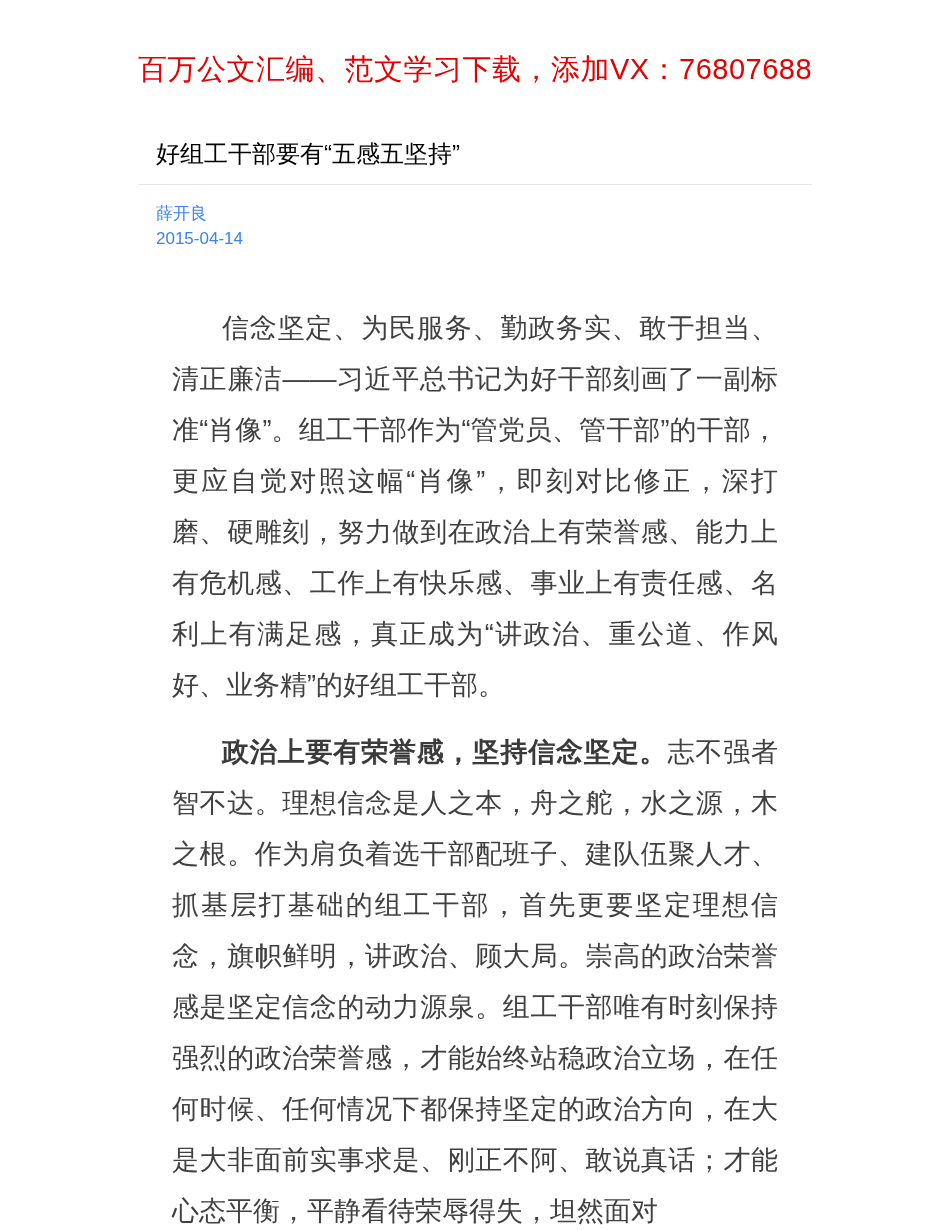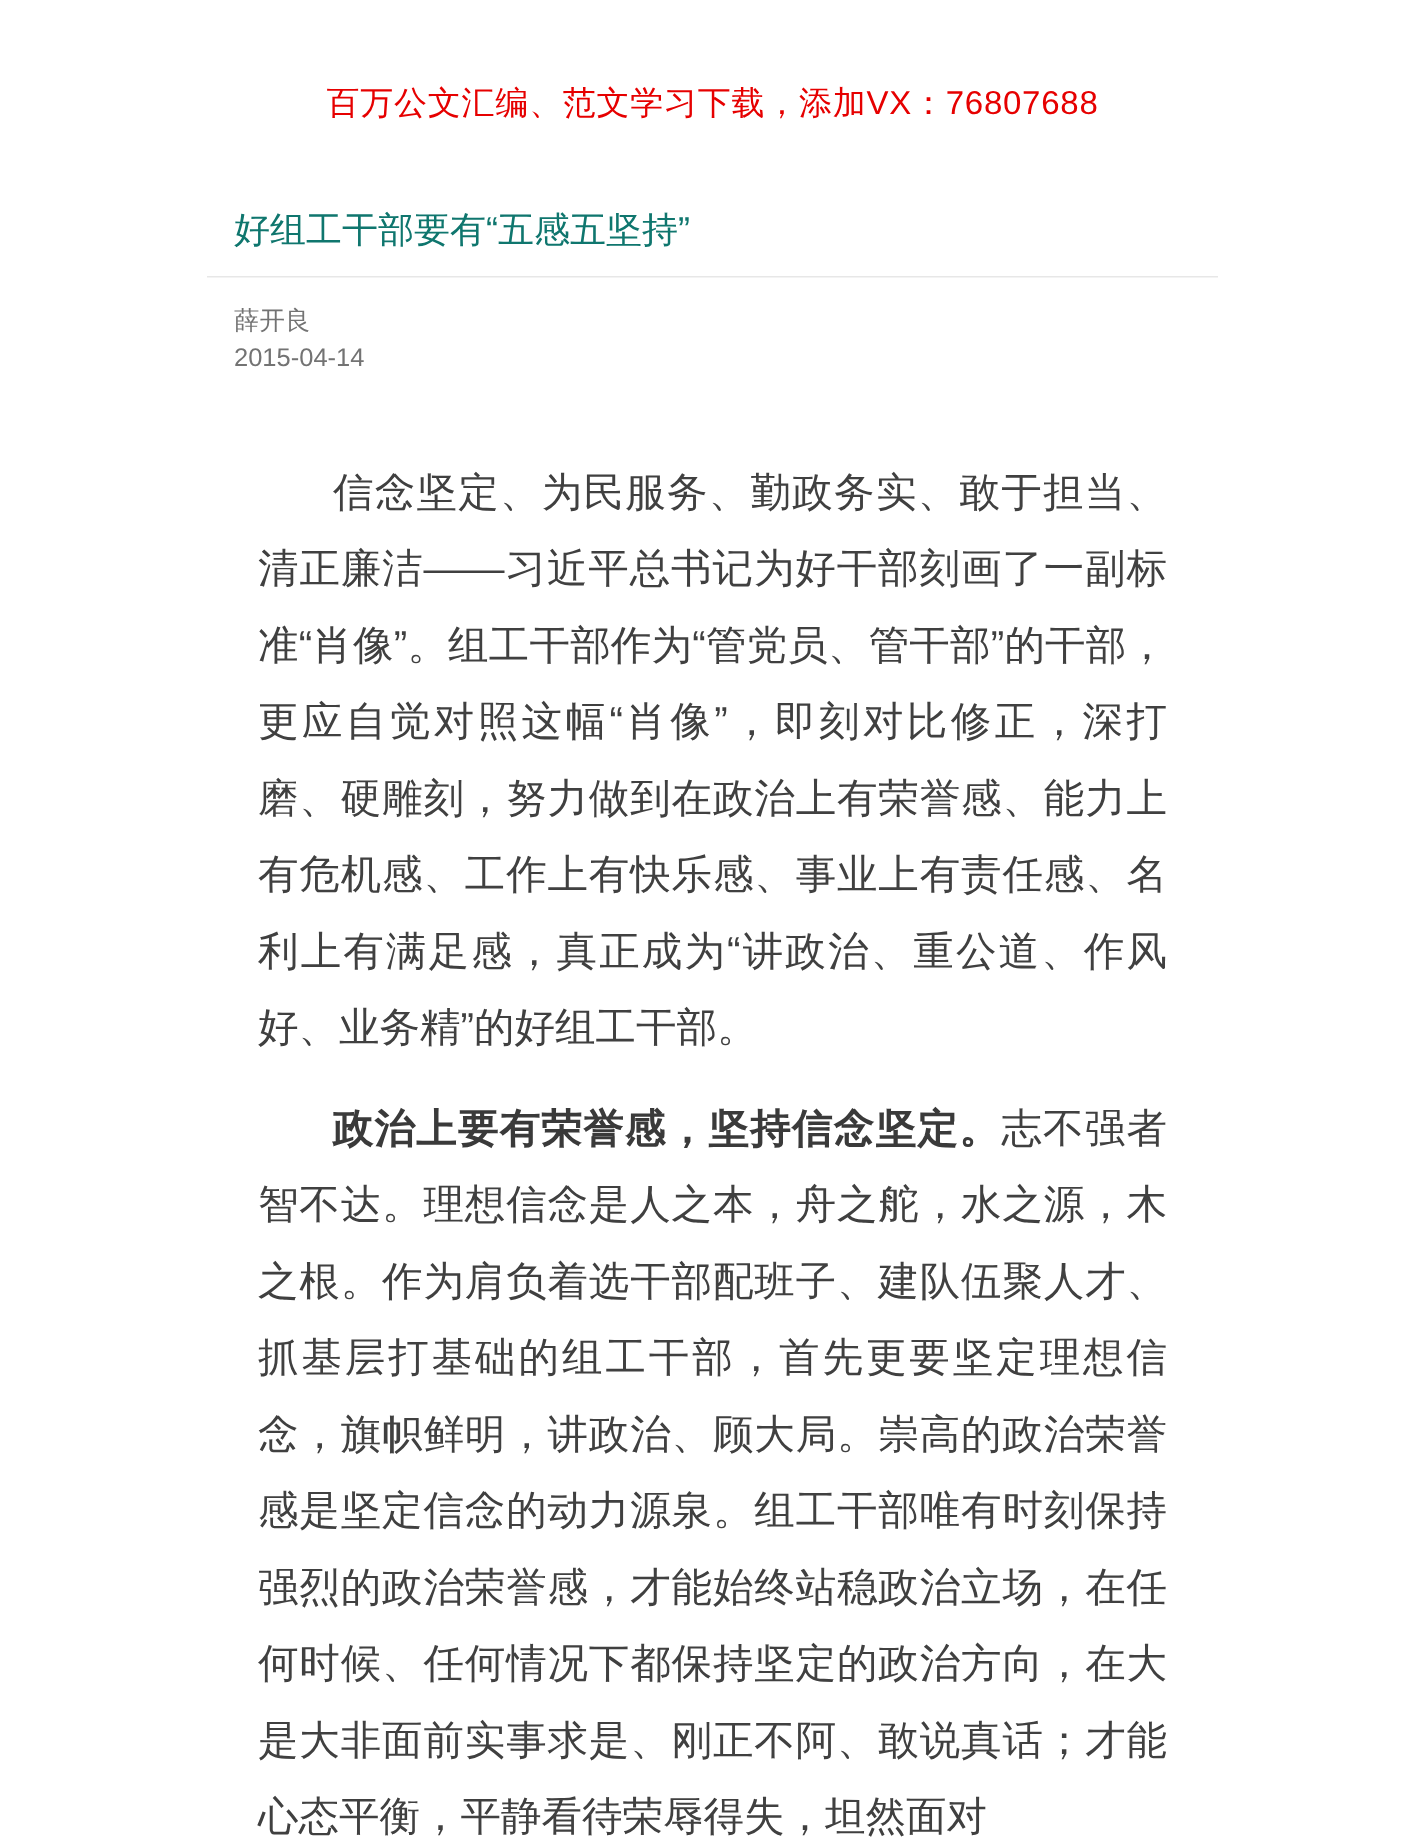--- a/index.html
+++ b/index.html
@@ -10,49 +10,49 @@
   }
   body {
     width: 950px;
     height: 1230px;
     overflow: hidden;
     position: relative;
   }
   .banner {
     padding-top: 55px;
     text-align: center;
-    font-size: 22px;
+    font-size: 29px;
     line-height: 28px;
     color: #e60000;
     letter-spacing: 0.5px;
   }
   .container {
     width: 674px;
     margin-left: 138px;
   }
   .article-title {
     margin-top: 57px;
     padding: 0 18px;
     font-size: 24px;
     line-height: 28px;
     font-weight: 400;
-    color: #0f766e;
+    color: #000000;
   }
   .divider {
     margin-top: 14px;
     border: 0;
     border-top: 1px solid #e7e7e7;
     height: 0;
   }
   .meta {
     margin-top: 16px;
     padding: 0 18px;
     font-size: 17px;
     line-height: 25px;
-    color: #737373;
+    color: #3b82f6;
   }
   .article-body {
     margin-top: 52px;
     padding: 0 18px;
     font-size: 27px;
     line-height: 51px;
     color: #404040;
     text-align: justify;
   }
   .article-body p {

